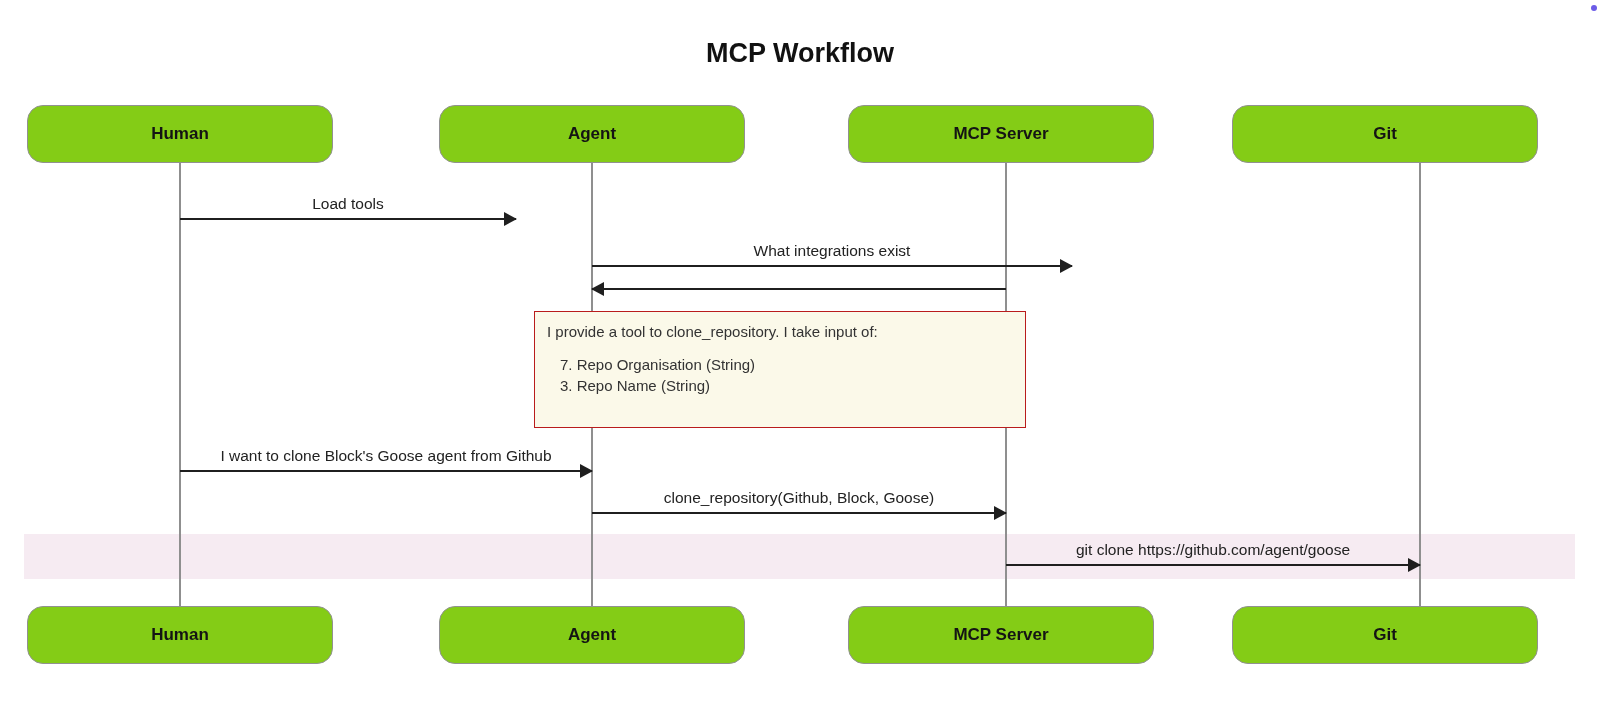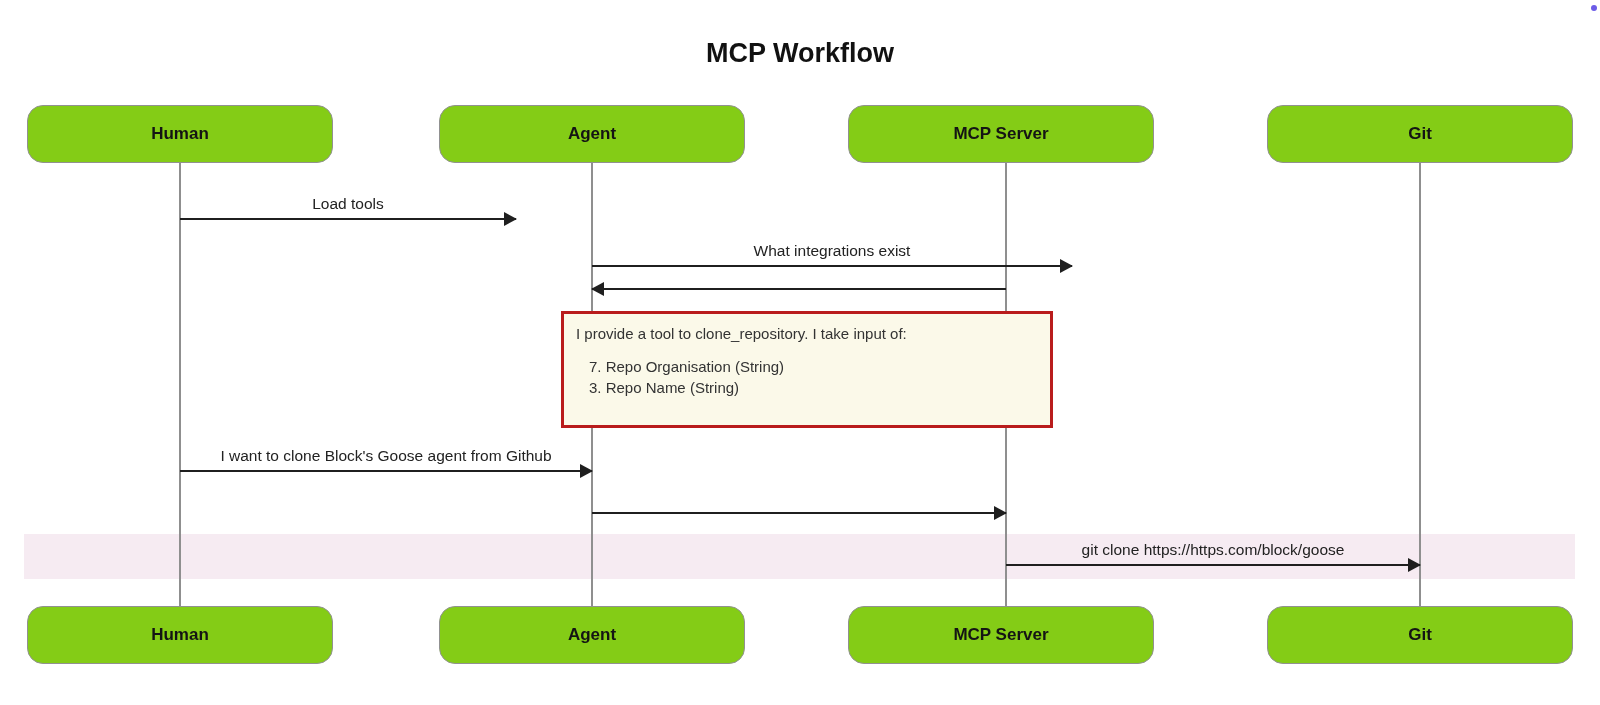--- a/index.html
+++ b/index.html
@@ -34,21 +34,21 @@
     position: absolute; width: 306px; height: 58px;
     background: #84cc16; border: 1.5px solid #919191; border-radius: 16px;
     display: flex; align-items: center; justify-content: center;
     font-size: 17px; font-weight: bold; color: #141414;
   }
   .row-top    { top: 105px; }
   .row-bottom { top: 606px; }
   .a-human { left: 27px; }
   .a-agent { left: 439px; align-items: center; }
   .a-mcp   { left: 848px; }
-  .a-git   { left: 1267px; }
+  .a-git   { left: 1232px; }
 
   
   .message { position: absolute; height: 30px; }
   .msg-line { position: absolute; left: 0; right: 0; bottom: 0; height: 2px; background: #1f1f1f; }
   .msg-label {
     position: absolute; left: 0; right: 0; bottom: 7px;
     text-align: center; font-size: 15.5px; color: #222; white-space: nowrap;
   }
   .arrowhead {
     position: absolute; bottom: -6px; width: 0; height: 0;
@@ -59,22 +59,22 @@
 
   .m1 { left: 180px;  width: 336px; top: 190px; }
   .m2 { left: 592px;  width: 480px; top: 237px; }
   .m3 { left: 592px;  width: 414px; top: 282px; height: 8px; }
   .m4 { left: 180px;  width: 412px; top: 442px; }
   .m5 { left: 592px;  width: 414px; top: 484px; }
   .m6 { left: 1006px; width: 414px; top: 536px; }
 
   
   .note {
-    position: absolute; left: 561px; top: 311px; width: 492px; height: 117px;
-    background: #fbf9e9; border: 3px solid #b91c1c;
+    position: absolute; left: 534px; top: 311px; width: 492px; height: 117px;
+    background: #fbf9e9; border: 1px solid #b91c1c;
     padding: 11px 12px; font-size: 15px; color: #333;
   }
   .note-intro { margin-bottom: 14px; }
   .note-item  { line-height: 21px; padding-left: 13px; }
 </style>
 </head>
 <body>
 
 <div class="title">MCP Workflow</div>
 
@@ -123,26 +123,27 @@
   <div class="note-item">3. Repo Name (String)</div>
 </div>
 
 <div class="message m4">
   <div class="msg-label">I want to clone Block's Goose agent from Github</div>
   <div class="msg-line"></div>
   <div class="arrowhead dir-right"></div>
 </div>
 
 <div class="message m5">
+  <div class="msg-label">clone_repository(Github, Block, Goose)</div>
   <div class="msg-line"></div>
   <div class="arrowhead dir-right"></div>
 </div>
 
 <div class="message m6">
-  <div class="msg-label">git clone https://https.com/block/goose</div>
+  <div class="msg-label">git clone https://github.com/agent/goose</div>
   <div class="msg-line"></div>
   <div class="arrowhead dir-right"></div>
 </div>
 
 <div class="actor row-bottom a-human">
   <span>Human</span>
 </div>
 <div class="actor row-bottom a-agent">
   <span>Agent</span>
 </div>

